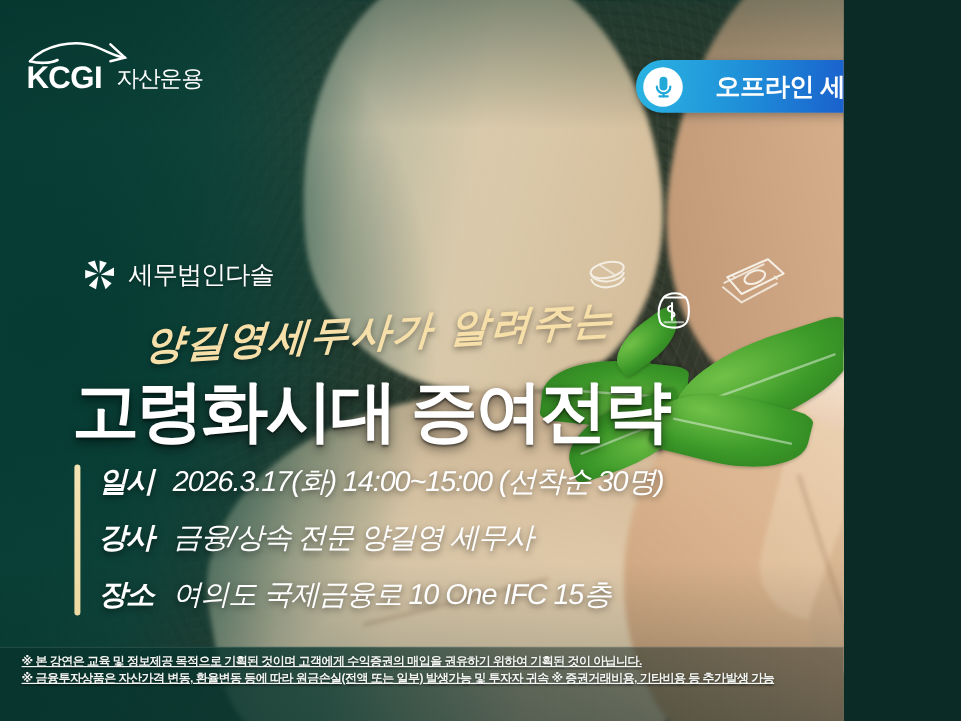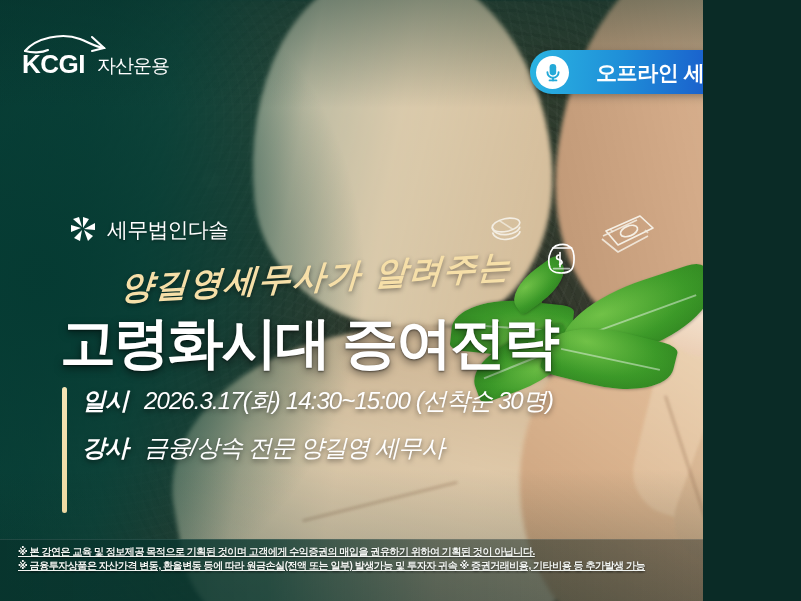--- a/index.html
+++ b/index.html
@@ -281,25 +281,29 @@
   </div>
 
   <div class="script">양길영세무사가 알려주는</div>
 
   <div class="title">고령화시대 증여전략</div>
 
   <div class="accent"></div>
   <div class="info">
     <div class="row">
       <span class="lbl">일시</span>
-      <span class="val">2026.3.17(화) 14:30~15:00 (선착순 30명)</span>
+      <span class="val">2026.3.17(화) 14:00~15:00 (선착순 30명)</span>
     </div>
     <div class="row">
       <span class="lbl">강사</span>
       <span class="val">금융/상속 전문 양길영 세무사</span>
+    </div>
+    <div class="row">
+      <span class="lbl">장소</span>
+      <span class="val">여의도 국제금융로 10 One IFC 15층</span>
     </div>
   </div>
 
   <div class="doodle" style="left:487px; top:214px;">
     <svg width="40" height="34" viewBox="0 0 40 34" fill="none" stroke="#f3ede2" stroke-width="1.7" stroke-linejoin="round">
       <ellipse cx="19" cy="11" rx="14" ry="6.4" transform="rotate(-12 19 11)"></ellipse>
       <path d="M5.2 13.5 C6 18, 12 21, 19 20.6 C26 20.2, 32.4 16.8, 32.8 12.6"></path>
       <path d="M5.6 18.4 C6.6 23, 12.4 26, 19.4 25.4 C26 24.9, 32.6 21.4, 33 17.2"></path>
       <path d="M12 6.4 L26 15.4" opacity=".75"></path>
     </svg>

